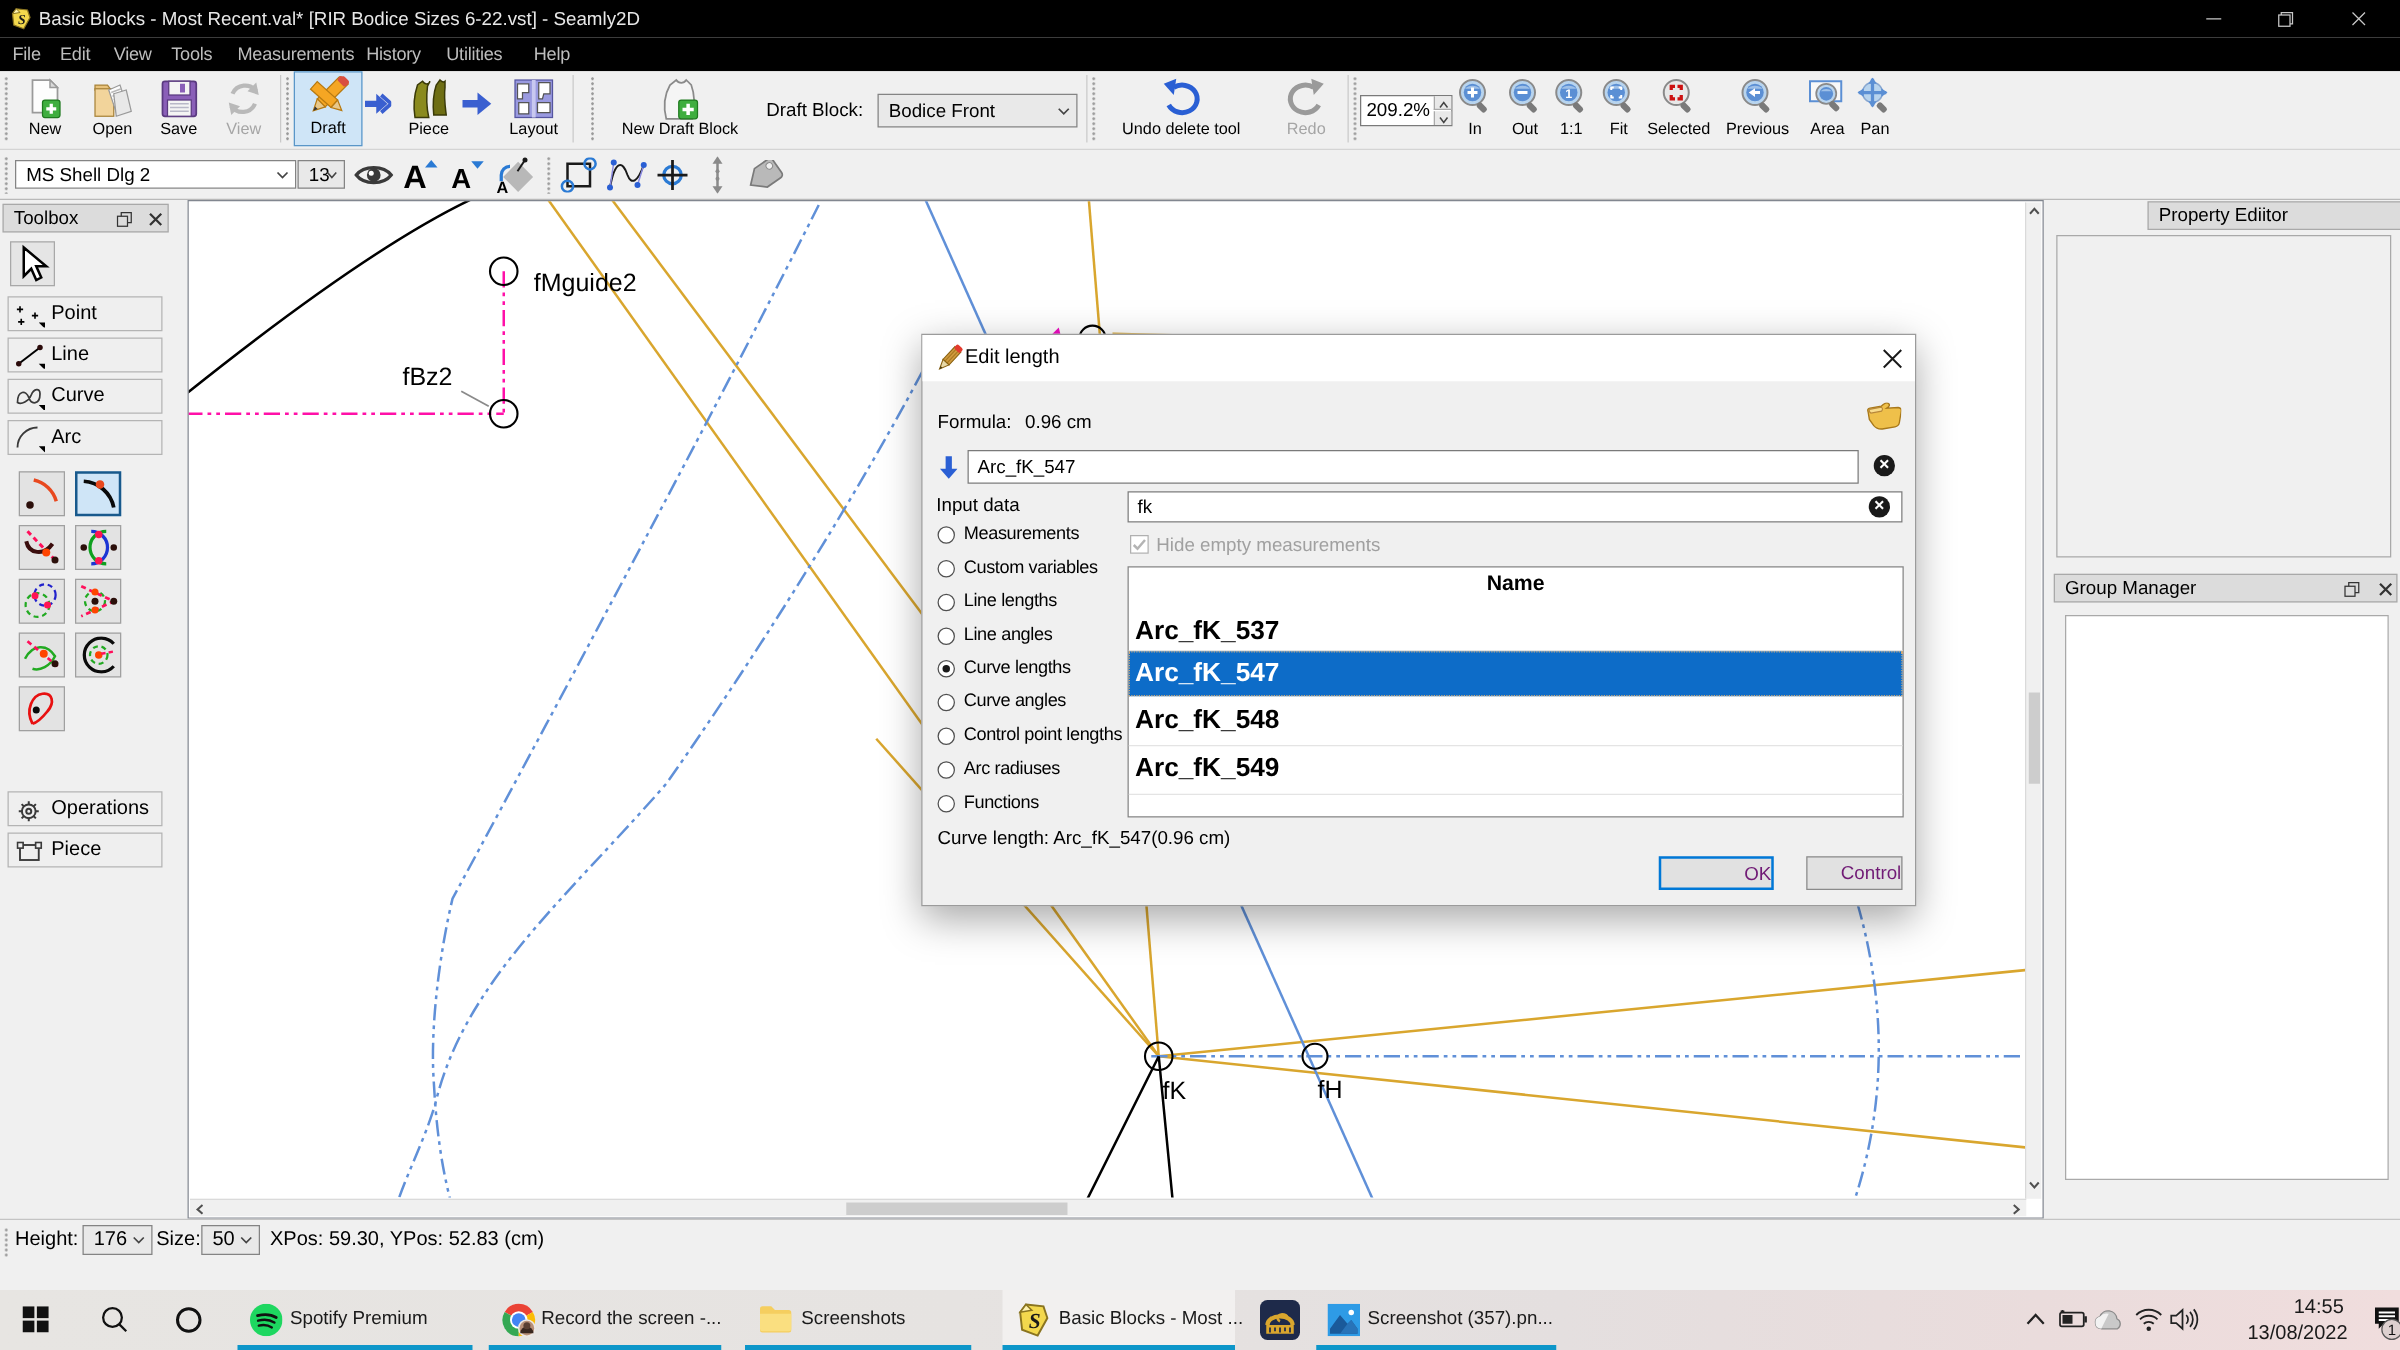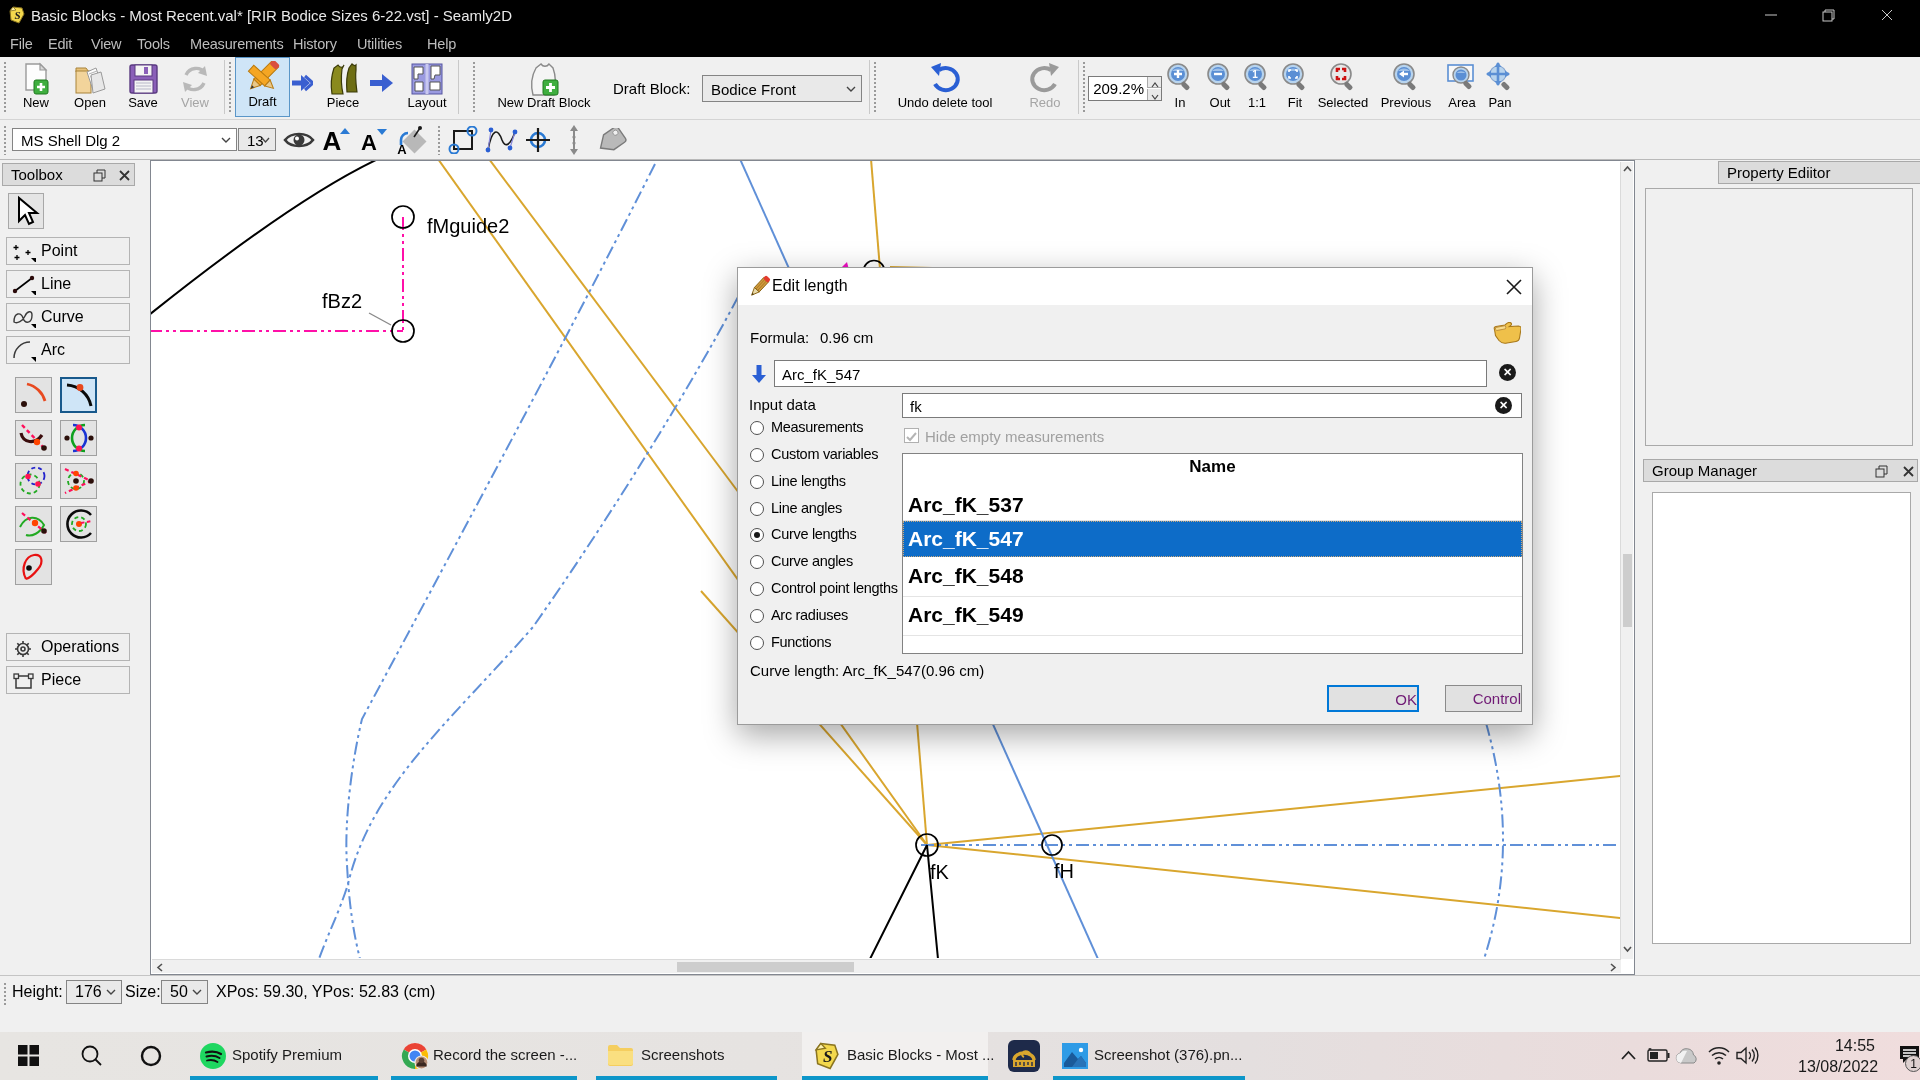--- a/index.html
+++ b/index.html
@@ -779,21 +779,21 @@
       <path d="M8 22 v4 M12 22 v3 M16 22 v4 M20 22 v3 M24 22 v4" stroke="#1e2a4a" stroke-width="1.4"></path>
     </svg>
   </div>
   <div class="task" style="left:1053px;width:192px">
     <svg class="abs" style="left:9px;top:11px" width="26" height="26" viewBox="0 0 26 26">
       <rect x="0" y="0" width="26" height="26" fill="#2e9be6"></rect>
       <polygon points="2,20 10,9 16,16 19,13 24,20 24,24 2,24" fill="#1a5a9a"></polygon>
       <polygon points="10,24 16,16 19,13 24,20 24,24" fill="#2873b8"></polygon>
       <circle cx="19" cy="7" r="2.2" fill="#fff"></circle>
     </svg>
-    <span class="tl2" style="left:41px">Screenshot (376).pn...</span>
+    <span class="tl2" style="left:41px">Screenshot (357).pn...</span>
     <div class="ul"></div>
   </div>
   <svg class="abs" style="left:1620px;top:17px" width="17" height="12">
     <path d="M2 10 l6.5 -7 6.5 7" fill="none" stroke="#222" stroke-width="1.8"></path>
   </svg>
   <svg class="abs" style="left:1645px;top:15px" width="25" height="16" viewBox="0 0 25 16">
     <rect x="3" y="3" width="19" height="11" rx="1.5" fill="none" stroke="#222" stroke-width="1.4"></rect>
     <rect x="22.5" y="6" width="2" height="5" fill="#222"></rect>
     <rect x="5" y="5" width="8" height="7" fill="#222"></rect>
     <path d="M5 3 v-2 M3.5 2 h3" stroke="#222" stroke-width="1.2"></path>

